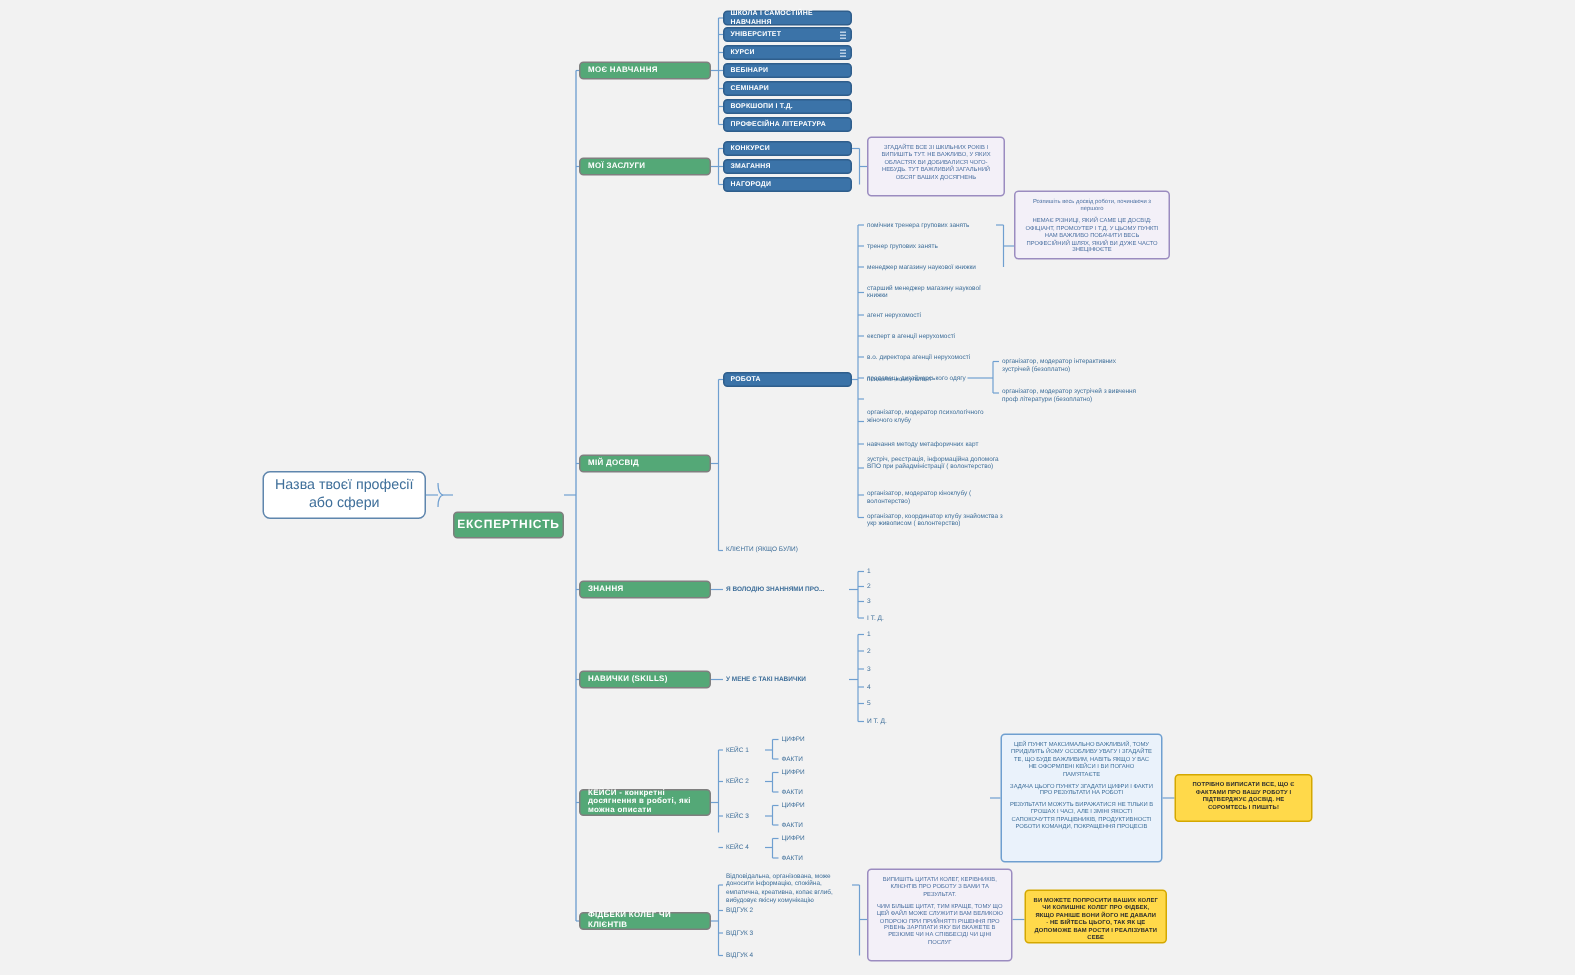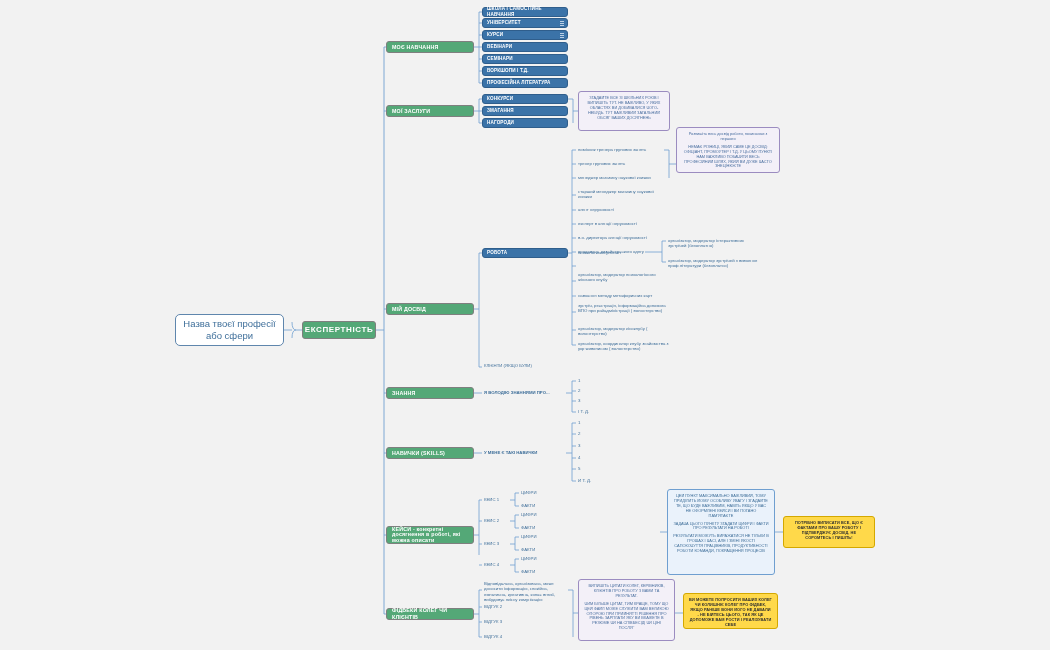--- a/index.html
+++ b/index.html
@@ -38,20 +38,21 @@
     letter-spacing:.2px;
     display:flex;align-items:center;
     padding:0 5px;
     line-height:6.6px;
   }
   .green.big{
     font-size:8px;
     letter-spacing:.6px;
     justify-content:center;
     line-height:10px;
+    margin-top:20px;
   }
 
   .blue{
     background:#3b73a8;
     border:1px solid #2f5e8c;
     border-radius:3px;
     color:#ffffff;
     font-size:4.6px;
     font-weight:bold;
     letter-spacing:.15px;

